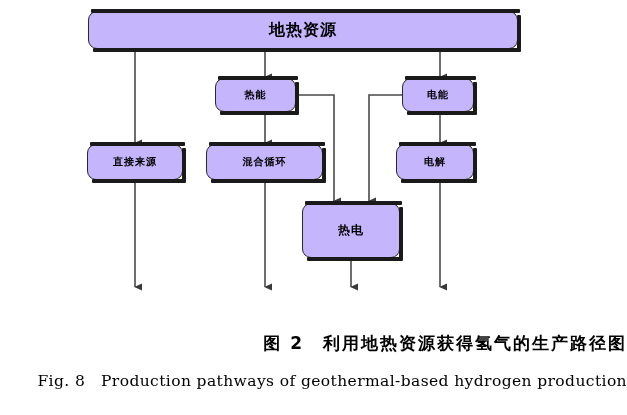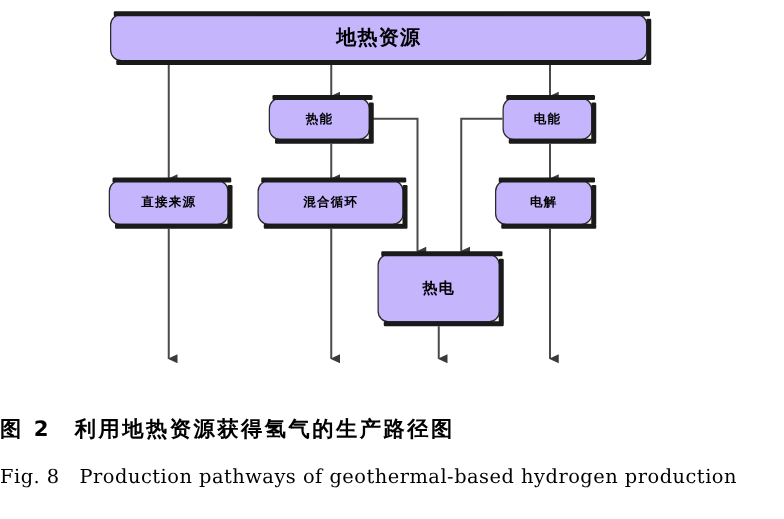--- a/index.html
+++ b/index.html
@@ -46,21 +46,21 @@
   #n-top   {left:88px; top:11px;  width:430px;height:38px;}
   #n-bottom{left:88px; top:288px; width:430px;height:38px;}
   #n-heat  {left:215px;top:78px;  width:81px; height:34px;}
   #n-elec  {left:402px;top:78px;  width:72px; height:34px;}
   #n-direct{left:87px; top:144px; width:96px; height:36px;}
   #n-thermo{left:206px;top:144px; width:117px;height:36px;}
   #n-lysis {left:396px;top:144px; width:78px; height:36px;}
   #n-hybrid{left:302px;top:203px; width:98px; height:55px;}
 
   .caption{
-    position:absolute;left:0;width:627px;text-align:left;
+    position:absolute;left:0;width:627px;text-align:right;
     color:#000;
   }
   #cap-cn{top:332px;font-size:17px;font-weight:bold;letter-spacing:2px;
           font-family:"DejaVu Sans","Liberation Sans",sans-serif;}
   #cap-en{top:371px;font-size:15.5px;letter-spacing:.4px;
           font-family:"DejaVu Serif","Liberation Serif",serif;}
 </style>
 </head>
 <body>
 

